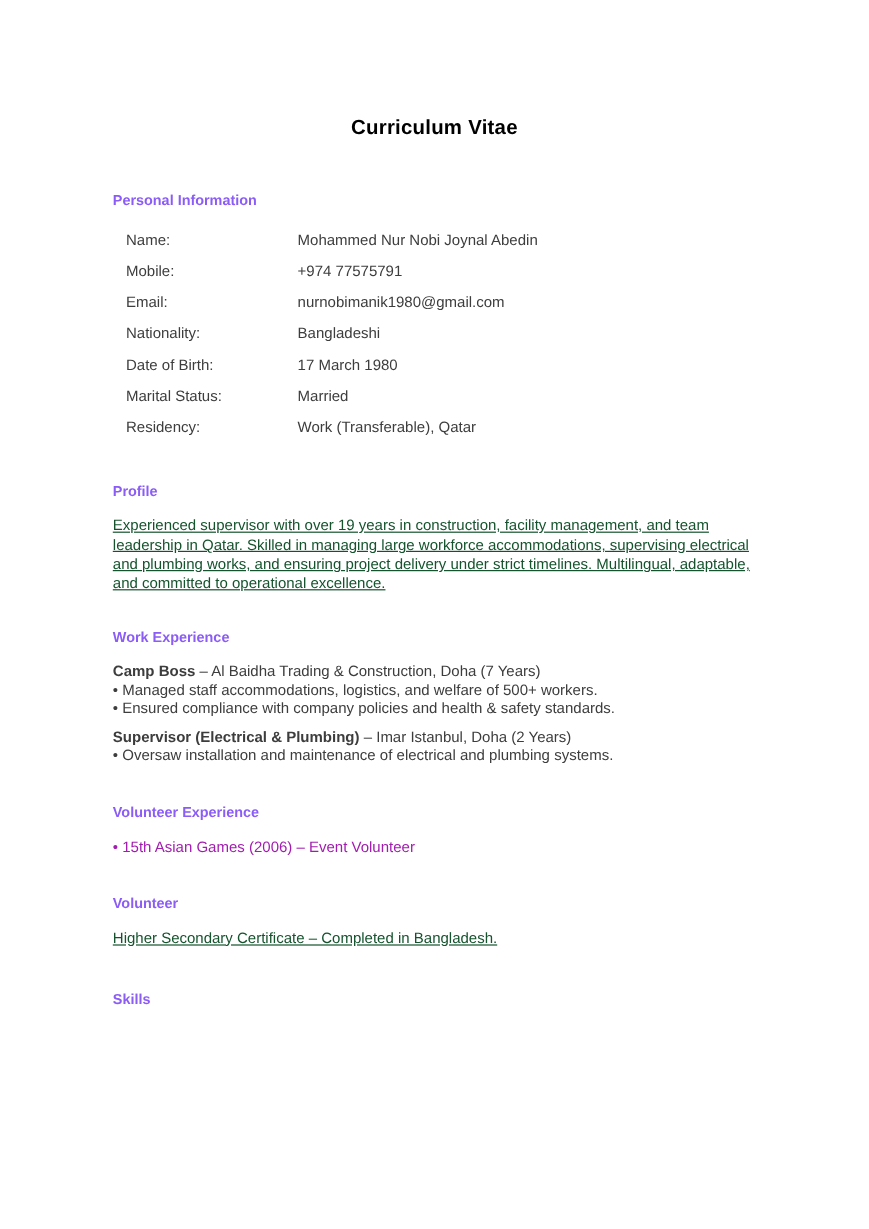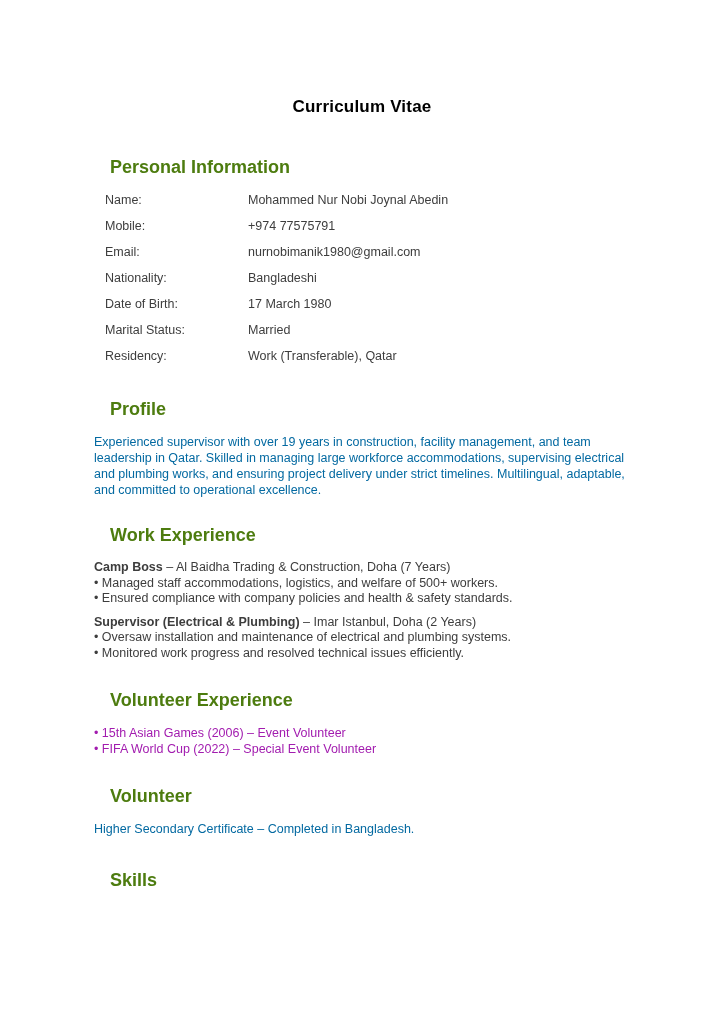--- a/index.html
+++ b/index.html
@@ -20,24 +20,24 @@
   }
   .doc-title {
     margin: 0 0 41px 0;
     text-align: center;
     font-size: 17px;
     font-weight: bold;
     color: #000000;
     letter-spacing: 0.2px;
   }
   .section-heading {
-    margin: 16px;
-    font-size: 18px;
+    margin: 0;
+    font-size: 12px;
     font-weight: bold;
-    color: #4d7c0f;
+    color: #8b5cf6;
     line-height: 18px;
   }
   .mt-profile   { margin-top: 36px; }
   .mt-work      { margin-top: 28px; }
   .mt-volunteer { margin-top: 30px; }
   .mt-education { margin-top: 30px; }
   .mt-skills    { margin-top: 34px; }
 
   .pi-table {
     margin: 16px 0 0 11px;
@@ -53,21 +53,22 @@
     flex: 0 0 143px;
   }
   .pi-value {
     flex: 1 1 auto;
   }
 
   .body-text {
     margin: 12px 0 0 0;
     font-size: 12.5px;
     line-height: 16px;
-    color: #0369a1;
+    color: #14532d;
+    text-decoration: underline;
   }
 
   .jobs {
     margin-top: 12px;
   }
   .job {
     margin-bottom: 8px;
     font-size: 12.5px;
     line-height: 15.5px;
     color: #3d3d3d;
@@ -138,29 +139,27 @@
 
     <div class="job">
       <p class="job-line"><span class="job-title">Camp Boss</span><span> – Al Baidha Trading &amp; Construction, Doha (7 Years)</span></p>
       <p class="job-line">• Managed staff accommodations, logistics, and welfare of 500+ workers.</p>
       <p class="job-line">• Ensured compliance with company policies and health &amp; safety standards.</p>
     </div>
 
     <div class="job">
       <p class="job-line"><span class="job-title">Supervisor (Electrical &amp; Plumbing)</span><span> – Imar Istanbul, Doha (2 Years)</span></p>
       <p class="job-line">• Oversaw installation and maintenance of electrical and plumbing systems.</p>
-      <p class="job-line">• Monitored work progress and resolved technical issues efficiently.</p>
     </div>
 
   </div>
 
   <h2 class="section-heading mt-volunteer">Volunteer Experience</h2>
   <div class="bullet-list">
     <p class="bullet-line">• 15th Asian Games (2006) – Event Volunteer</p>
-    <p class="bullet-line">• FIFA World Cup (2022) – Special Event Volunteer</p>
   </div>
 
   <h2 class="section-heading mt-education">Volunteer</h2>
   <p class="body-text">Higher Secondary Certificate – Completed in Bangladesh.</p>
 
   <h2 class="section-heading mt-skills">Skills</h2>
 
 </div>
 
 </body></html>

